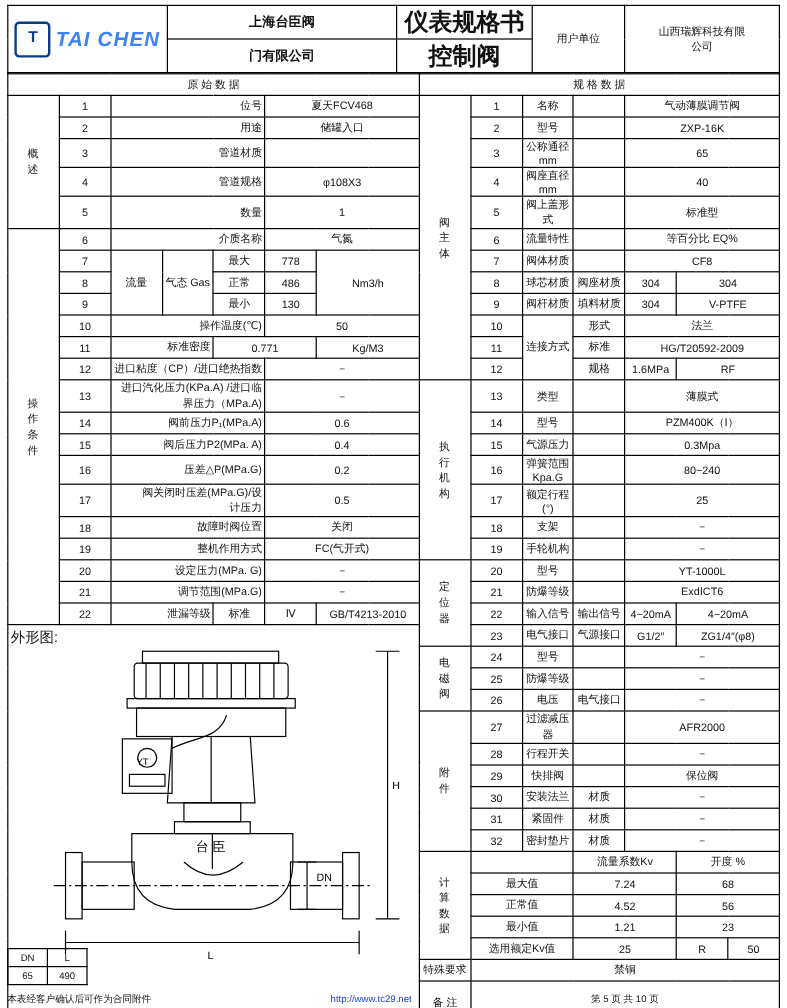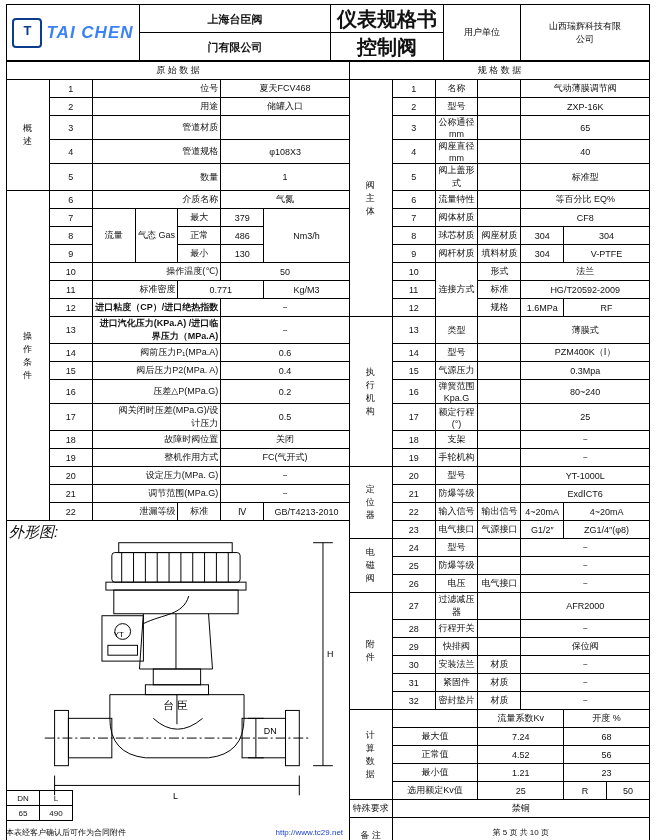--- a/index.html
+++ b/index.html
@@ -31,21 +31,21 @@
   
   .hdr2{width:644px;}
   .hdr2 td{height:19px;}
   
   .main{width:644px;table-layout:fixed;}
   .main td{height:17px;font-size:9px;}
   .sect{width:16px;font-size:10px;letter-spacing:1px;}
   .num{width:16px;}
   .nameL{width:96px;text-align:right;}
   .small{font-size:8px;padding-left:24px;}
-  .xsmall{font-size:7px;font-weight:bold;}
+  .xsmall{font-size:7px;}
   .footer{position:absolute;left:6px;bottom:2px;width:543px;font-size:8px;}
   .footer .url{color:#1a3fd0;}
   .dn-tbl{position:absolute;left:6px;top:790px;}
   .dn-tbl td{width:28px;height:14px;font-size:8px;}
 </style>
 </head>
 <body>
 
 <div class="page">
 
@@ -144,21 +144,21 @@
       <td>流量特性</td>
       <td></td>
       <td colspan="3">等百分比 EQ%</td>
     </tr>
 
     <tr>
       <td class="num">7</td>
       <td style="width:28px" rowspan="3">流量</td>
       <td style="width:40px" rowspan="3">气态 Gas</td>
       <td style="width:30px">最大</td>
-      <td style="width:60px">379</td>
+      <td style="width:60px">778</td>
       <td colspan="2" rowspan="3">Nm3/h</td>
       <td class="num">7</td>
       <td>阀体材质</td>
       <td></td>
       <td colspan="3">CF8</td>
     </tr>
 
     <tr>
       <td class="num">8</td>
       <td>正常</td>
@@ -314,21 +314,21 @@
       <td class="num">22</td>
       <td>输入信号</td>
       <td>输出信号</td>
       <td>4~20mA</td>
       <td colspan="2">4~20mA</td>
     </tr>
 
     <tr>
       <td colspan="8" rowspan="22" class="drawarea" style="height:300px;vertical-align:top;padding:0;position:relative;">
         <div style="position:relative;width:100%;height:100%;">
-          <div style="position:absolute;left:2px;top:2px;font-size:15px;font-style:italic;">外形图:</div>
+          <div style="position:absolute;left:2px;top:2px;font-size:12px;">外形图:</div>
           <svg viewBox="0 0 330 300" width="100%" height="296">
             <g stroke="#000" fill="none" stroke-width="1">
 
               <rect x="105" y="22" width="115" height="10"></rect>
               <rect x="98" y="32" width="130" height="30" rx="3"></rect>
 
               <line x1="108" y1="32" x2="108" y2="62"></line>
               <line x1="120" y1="32" x2="120" y2="62"></line>
               <line x1="132" y1="32" x2="132" y2="62"></line>
               <line x1="144" y1="32" x2="144" y2="62"></line>

